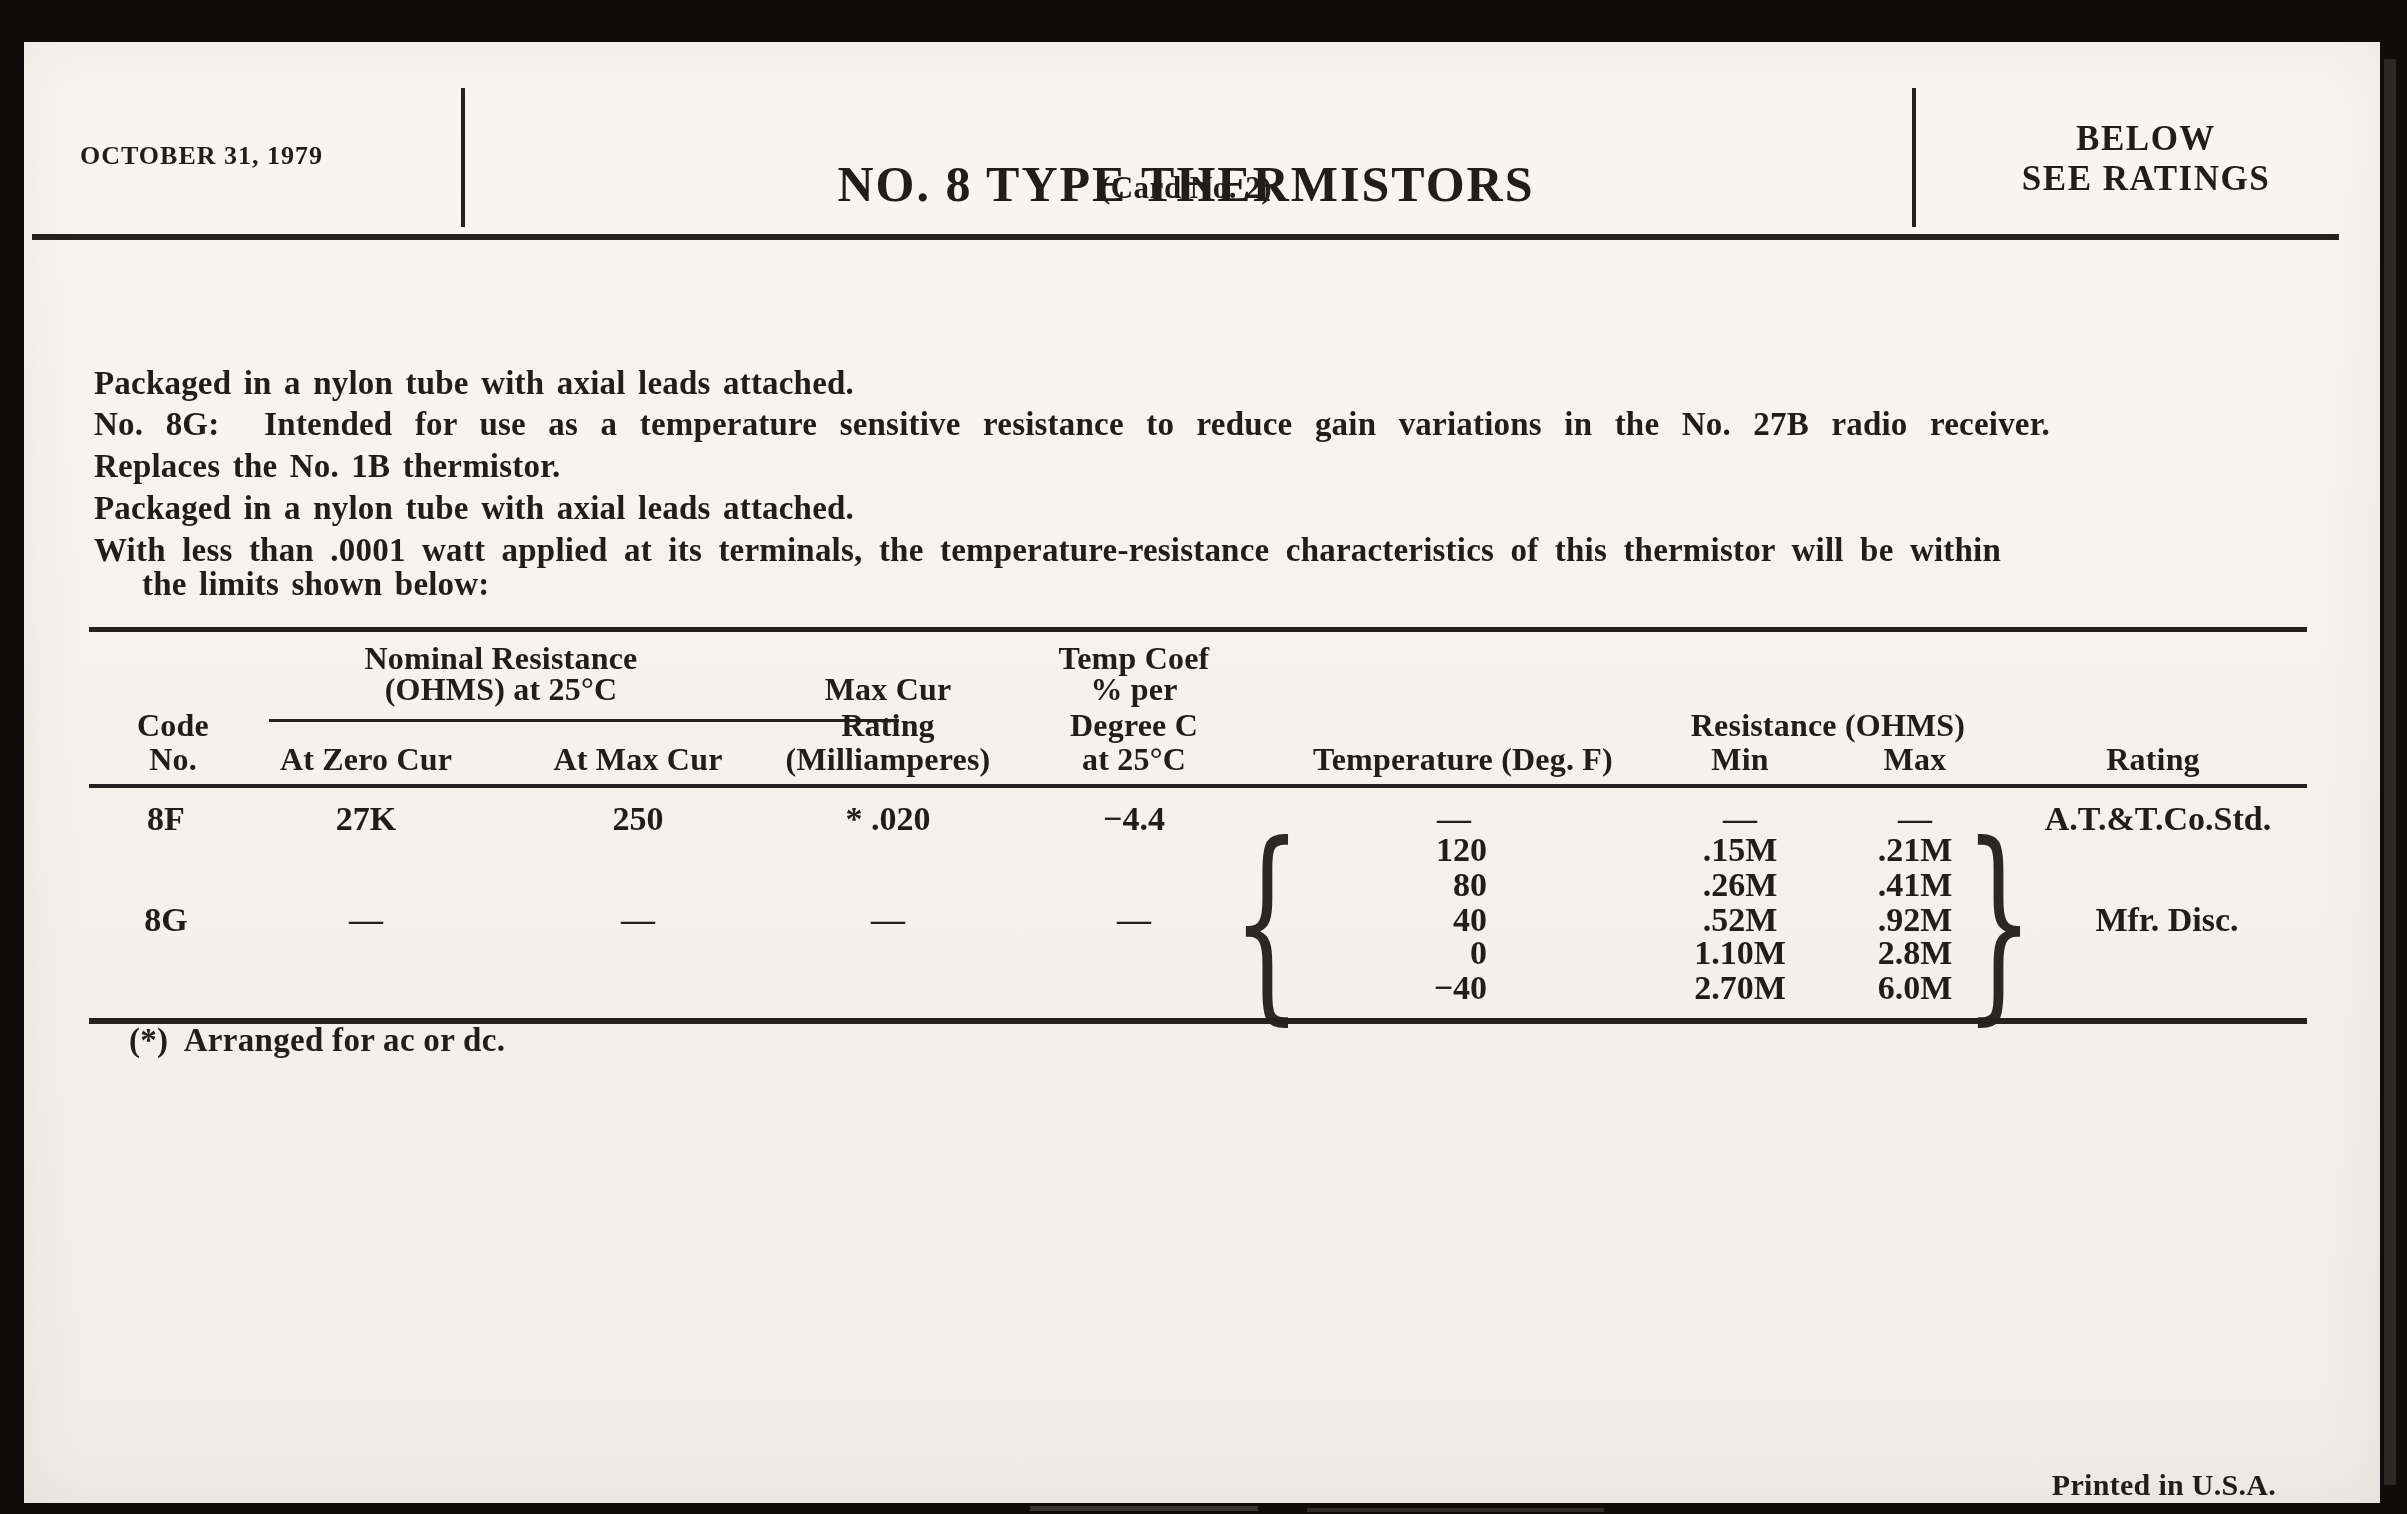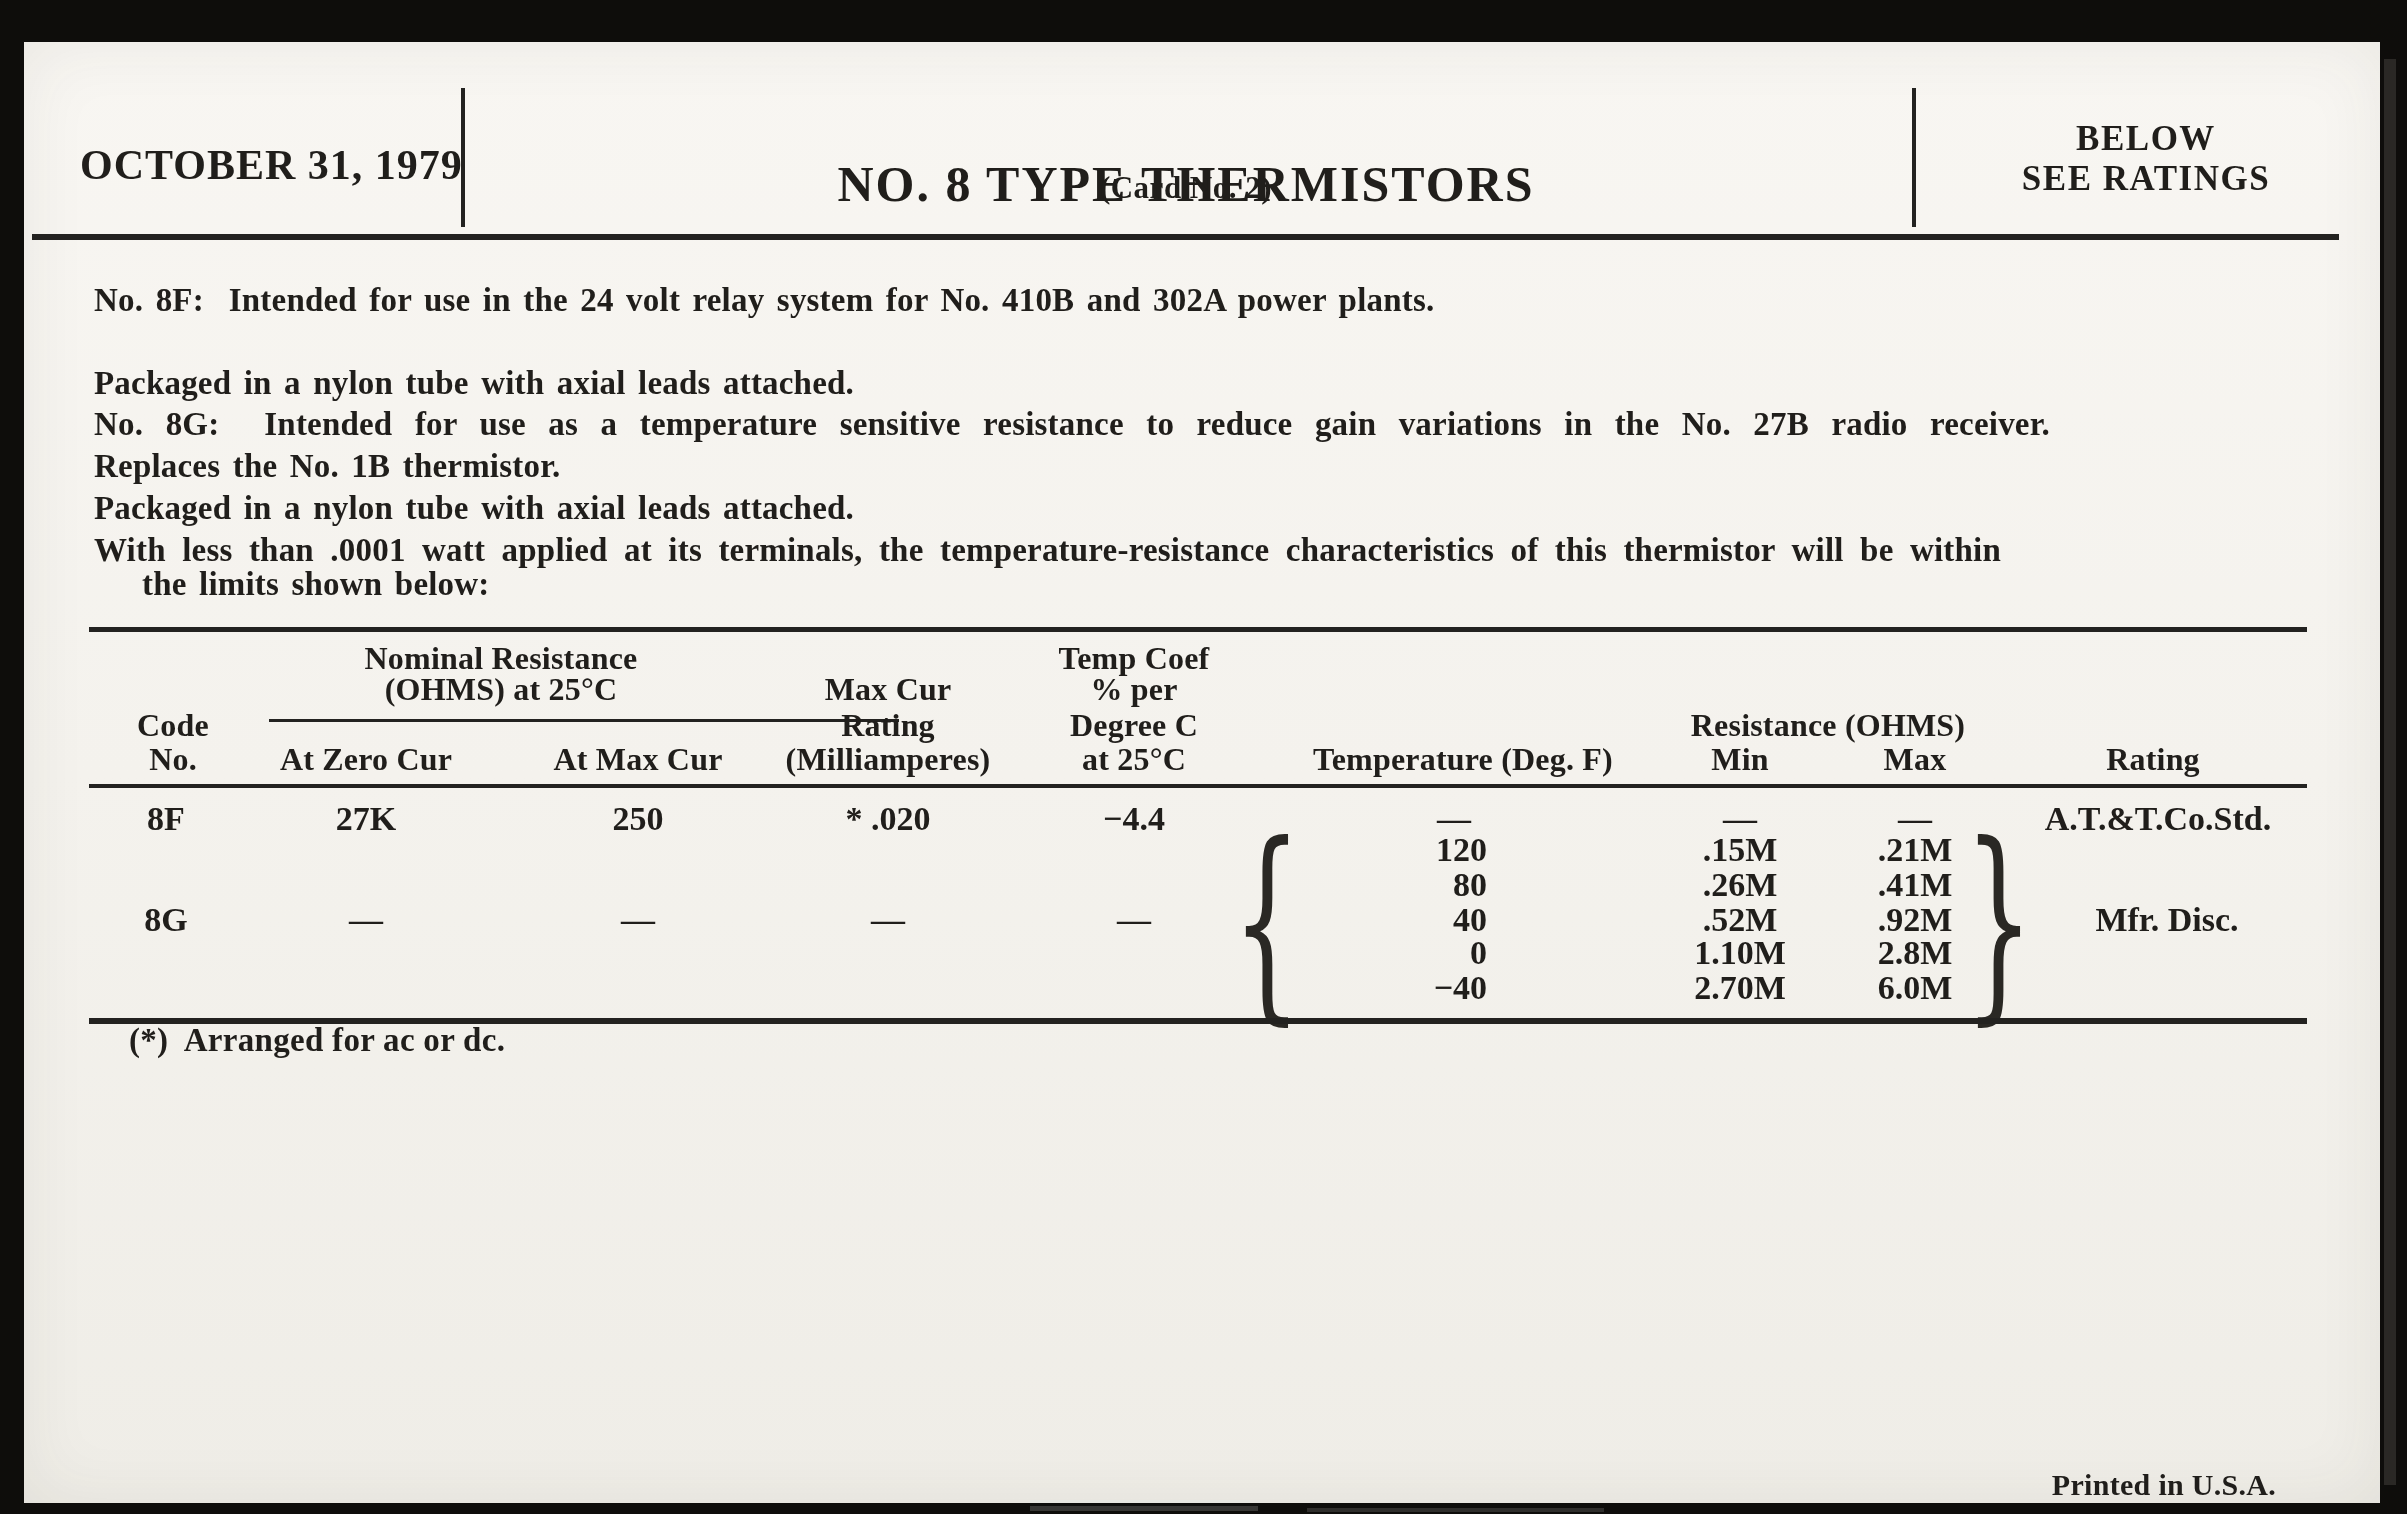--- a/index.html
+++ b/index.html
@@ -11,21 +11,21 @@
   }
   .card{
     position:absolute;left:24px;top:42px;width:2356px;height:1461px;
     background:linear-gradient(180deg,#f8f6f2 0%,#f4f2ed 50%,#efede7 100%);
     box-shadow:inset 0 0 69px rgba(60,55,45,0.07);
   }
   .abs{position:absolute;}
   .cx{transform:translateX(-50%);white-space:nowrap;text-align:center;}
   .rule{position:absolute;background:#232220;}
   .vline{position:absolute;width:4px;background:#232220;}
-  .date{font-size:42px;letter-spacing:1px;white-space:pre;}
+  .date{font-size:26px;letter-spacing:1px;white-space:pre;}
   .title{font-size:50px;letter-spacing:2px;margin-top:48px;}
   .subtitle{font-size:31px;letter-spacing:0.5px;}
   .ratings{font-size:35px;letter-spacing:1.5px;line-height:40px;text-align:center;}
   .dl{position:absolute;left:70px;font-size:33px;line-height:40px;letter-spacing:0.2px;word-spacing:4px;white-space:pre;}
   .dl.wide{word-spacing:8px;}
   .dl.wide2{word-spacing:14px;}
   .hc{position:absolute;font-size:32px;line-height:34px;letter-spacing:0.2px;}
   .dc{position:absolute;font-size:34px;line-height:36px;white-space:pre;}
   .ra{position:absolute;width:149px;text-align:right;font-size:34px;line-height:36px;}
   .cc{position:absolute;width:198px;text-align:center;font-size:34px;line-height:36px;}
@@ -48,21 +48,20 @@
   <div class="vline" style="left:437px;top:46px;height:139px;"></div>
   <div class="abs cx title" style="left:1162px;top:65px;">NO. 8 TYPE THERMISTORS</div>
   <div class="abs cx subtitle" style="left:1162px;top:128px;">(Card No. 2)</div>
   <div class="vline" style="left:1888px;top:46px;height:139px;"></div>
   <div class="abs ratings" style="left:1888px;top:77px;width:468px;">
     <div>BELOW</div>
     <div>SEE RATINGS</div>
   </div>
   <div class="rule" style="left:8px;top:192px;width:2307px;height:6px;"></div>
 
-  <div class="dl" style="top:238px;">No. 8F:  Intended for use in the 24 volt relay system for No. 410B and 302A power plants.</div>
   <div class="dl" style="top:321px;">Packaged in a nylon tube with axial leads attached.</div>
   <div class="dl wide2" style="top:362px;">No. 8G:  Intended for use as a temperature sensitive resistance to reduce gain variations in the No. 27B radio receiver.</div>
   <div class="dl" style="top:404px;">Replaces the No. 1B thermistor.</div>
   <div class="dl" style="top:446px;">Packaged in a nylon tube with axial leads attached.</div>
   <div class="dl wide" style="top:488px;">With less than .0001 watt applied at its terminals, the temperature-resistance characteristics of this thermistor will be within</div>
   <div class="dl" style="top:522px;left:118px;">the limits shown below:</div>
 
   <div>
     <div class="rule" style="left:65px;top:585px;width:2218px;height:5px;"></div>
 

